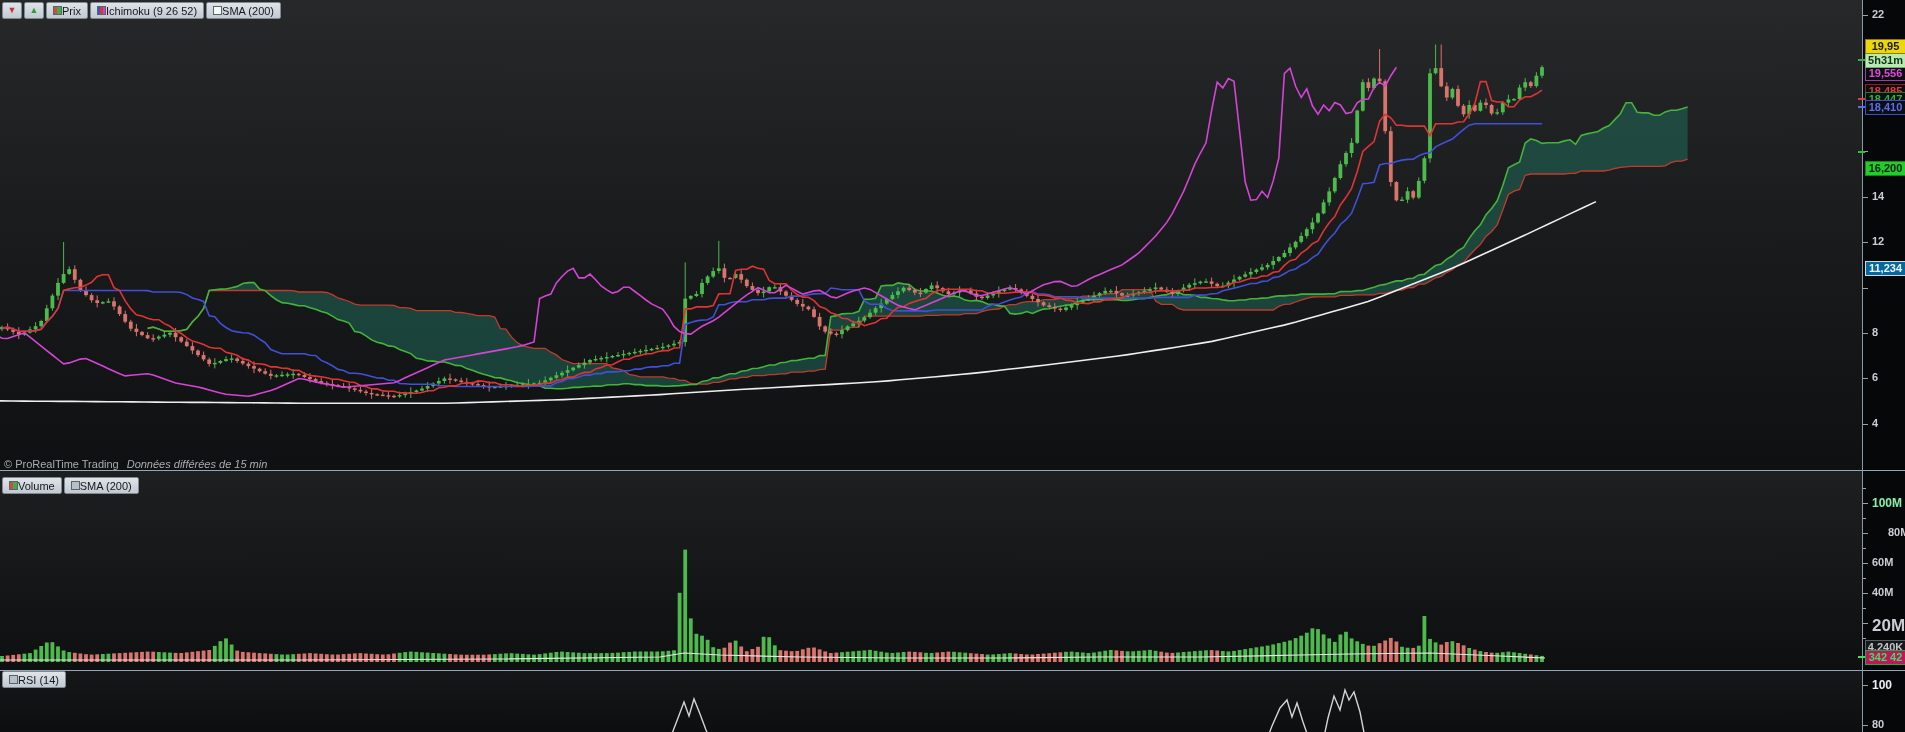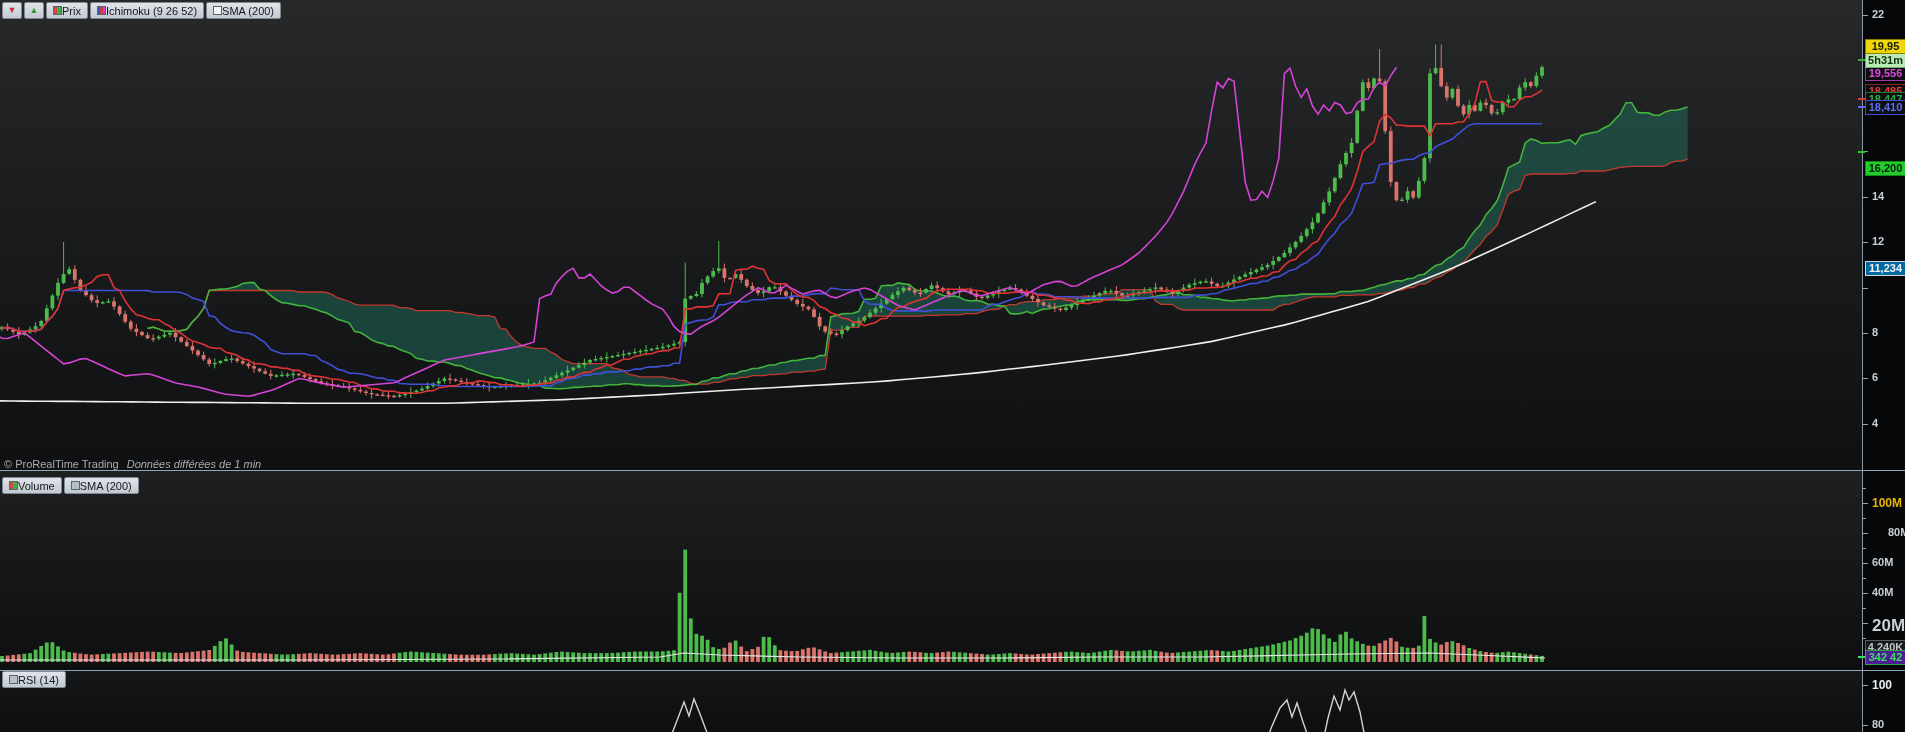--- a/index.html
+++ b/index.html
@@ -643,21 +643,21 @@
       <div class="tickdash" style="top: 288px; left: 1863px; width: 5px;"></div>
       <div class="ticktext" style="left: 1872px; top: 326px; font-size: 11px; color: rgb(201, 206, 211);">8</div>
       <div class="tickdash" style="top: 333px; left: 1863px; width: 5px;"></div>
       <div class="ticktext" style="left: 1872px; top: 371px; font-size: 11px; color: rgb(201, 206, 211);">6</div>
       <div class="tickdash" style="top: 378px; left: 1863px; width: 5px;"></div>
       <div class="ticktext" style="left: 1872px; top: 417px; font-size: 11px; color: rgb(201, 206, 211);">4</div>
       <div class="tickdash" style="top: 424px; left: 1863px; width: 5px;"></div>
       <div class="tickdash" style="top: 60px; left: 1863px; width: 5px;"></div>
       <div class="tickdash" style="top: 106px; left: 1863px; width: 5px;"></div>
       <div class="tickdash" style="top: 151px; left: 1863px; width: 5px;"></div>
-      <div class="ticktext" style="left: 1872px; top: 496px; font-size: 12px; color: #eab308;">100M</div>
+      <div class="ticktext" style="left: 1872px; top: 496px; font-size: 12px; color: #86efac;">100M</div>
       <div class="tickdash" style="top: 503px; left: 1863px; width: 5px;"></div>
       <div class="ticktext" style="left: 1872px; top: 526px; font-size: 11px; color: rgb(201, 206, 211); padding-left: 16px;">80M</div>
       <div class="tickdash" style="top: 533px; left: 1863px; width: 5px;"></div>
       <div class="ticktext" style="left: 1872px; top: 556px; font-size: 11px; color: rgb(201, 206, 211);">60M</div>
       <div class="tickdash" style="top: 563px; left: 1863px; width: 5px;"></div>
       <div class="ticktext" style="left: 1872px; top: 586px; font-size: 11px; color: rgb(201, 206, 211);">40M</div>
       <div class="tickdash" style="top: 593px; left: 1863px; width: 5px;"></div>
       <div class="ticktext" style="left: 1872px; top: 616px; font-size: 17px; color: rgb(201, 206, 211);">20M</div>
       <div class="tickdash" style="top: 623px; left: 1863px; width: 5px;"></div>
       <div class="tickdash" style="top: 488px; left: 1863px; width: 3px;"></div>
@@ -676,21 +676,21 @@
       <div class="pricelabel" style="top: 66px; background: rgb(13, 14, 16); color: rgb(223, 73, 223); border: 1px solid rgb(162, 58, 162); z-index: 10;">19,556</div>
       <div class="pricelabel" style="top: 84px; background: rgb(13, 14, 16); color: rgb(226, 59, 59); border: 1px solid rgb(138, 36, 36); z-index: 8;">18,485</div>
       <div class="pricelabel" style="top: 92px; background: rgb(13, 14, 16); color: rgb(52, 176, 74); border: 1px solid rgb(31, 122, 48); z-index: 9;">18,447</div>
       <div class="labeltick" style="top: 98px; left: 1858px; background: rgb(226, 59, 59); z-index: 9;"></div>
       <div class="pricelabel" style="top: 100px; background: rgb(13, 14, 16); color: rgb(91, 110, 240); border: 1px solid rgb(60, 78, 204); z-index: 10;">18,410</div>
       <div class="labeltick" style="top: 106px; left: 1858px; background: rgb(91, 110, 240); z-index: 10;"></div>
       <div class="pricelabel" style="top: 145px; background: rgb(35, 203, 45); color: rgb(2, 35, 10); border: 1px solid rgb(15, 138, 24); z-index: 8; margin-top: 16px;">16,200</div>
       <div class="labeltick" style="top: 151px; left: 1858px; background: rgb(35, 203, 45); z-index: 8;"></div>
       <div class="pricelabel" style="top: 261px; background: #0369a1; color: rgb(242, 242, 242); border: 1px solid rgb(216, 216, 216); z-index: 8;">11,234</div>
       <div class="pricelabel" style="top: 640px; background: rgb(23, 25, 27); color: rgb(194, 198, 202); border: 1px solid rgb(90, 95, 100); z-index: 8;">4,240K</div>
-      <div class="pricelabel" style="top: 650px; background: #4c1d95; color: rgb(61, 223, 95); border: 1px solid rgb(42, 165, 70); z-index: 9;">342 42</div>
+      <div class="pricelabel" style="top: 650px; background: #be185d; color: rgb(61, 223, 95); border: 1px solid rgb(42, 165, 70); z-index: 9;">342 42</div>
       <div class="labeltick" style="top: 656px; left: 1858px; background: rgb(61, 223, 95); z-index: 9;"></div>
     </div>
 
   <div class="toolbar" id="tb-price">
     <span class="arrowbtn">
         <span class="arr-red">▼</span>
       </span>
     <span class="arrowbtn">
         <span class="arr-grn">▲</span>
       </span>
@@ -702,21 +702,21 @@
       <span class="ico ichimoku-stripes"></span>
       <span>Ichimoku (9 26 52)</span>
     </span>
     <span class="btn">
       <span class="ico line-white"></span>
       <span>SMA (200)</span>
     </span>
   </div>
 
   <div id="copyright">
-    <span>© ProRealTime Trading</span><span class="it">Données différées de 1 min</span>
+    <span>© ProRealTime Trading</span><span class="it">Données différées de 15 min</span>
   </div>
 
   <div class="toolbar" id="tb-vol">
     <span class="btn">
       <span class="ico volume-bars"></span>
       <span>Volume</span>
     </span>
     <span class="btn">
       <span class="ico line-gray"></span>
       <span>SMA (200)</span>

